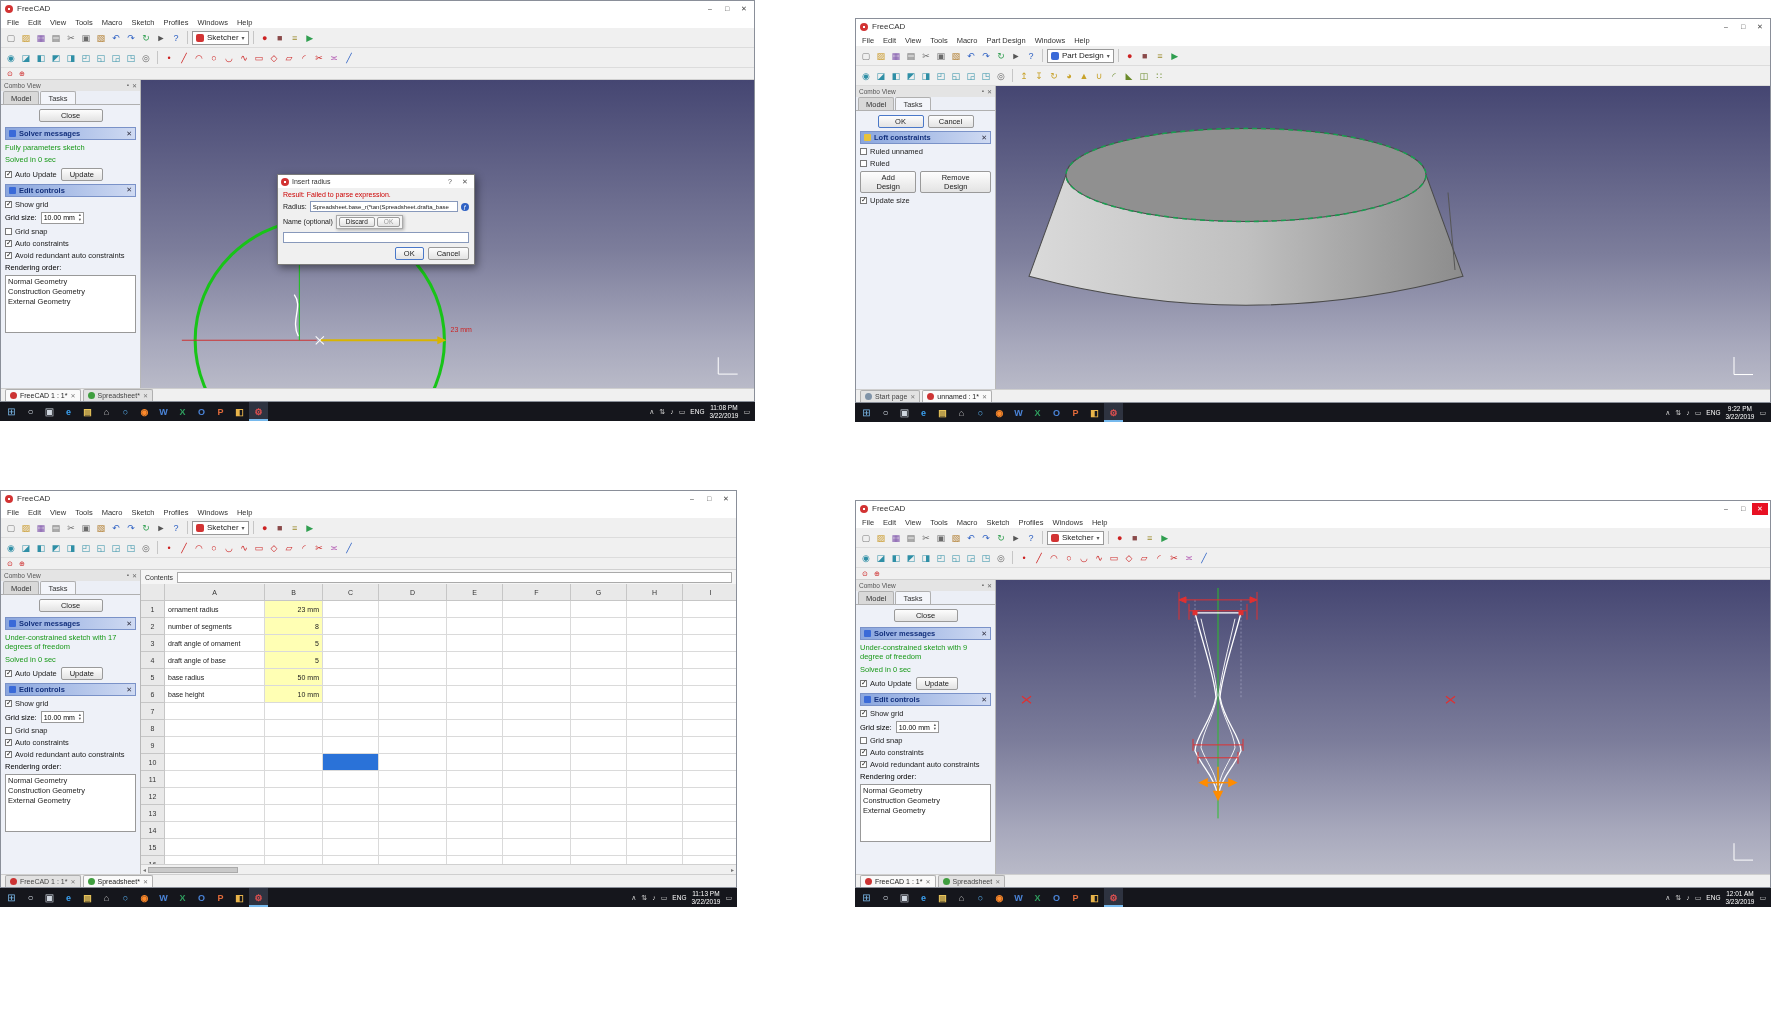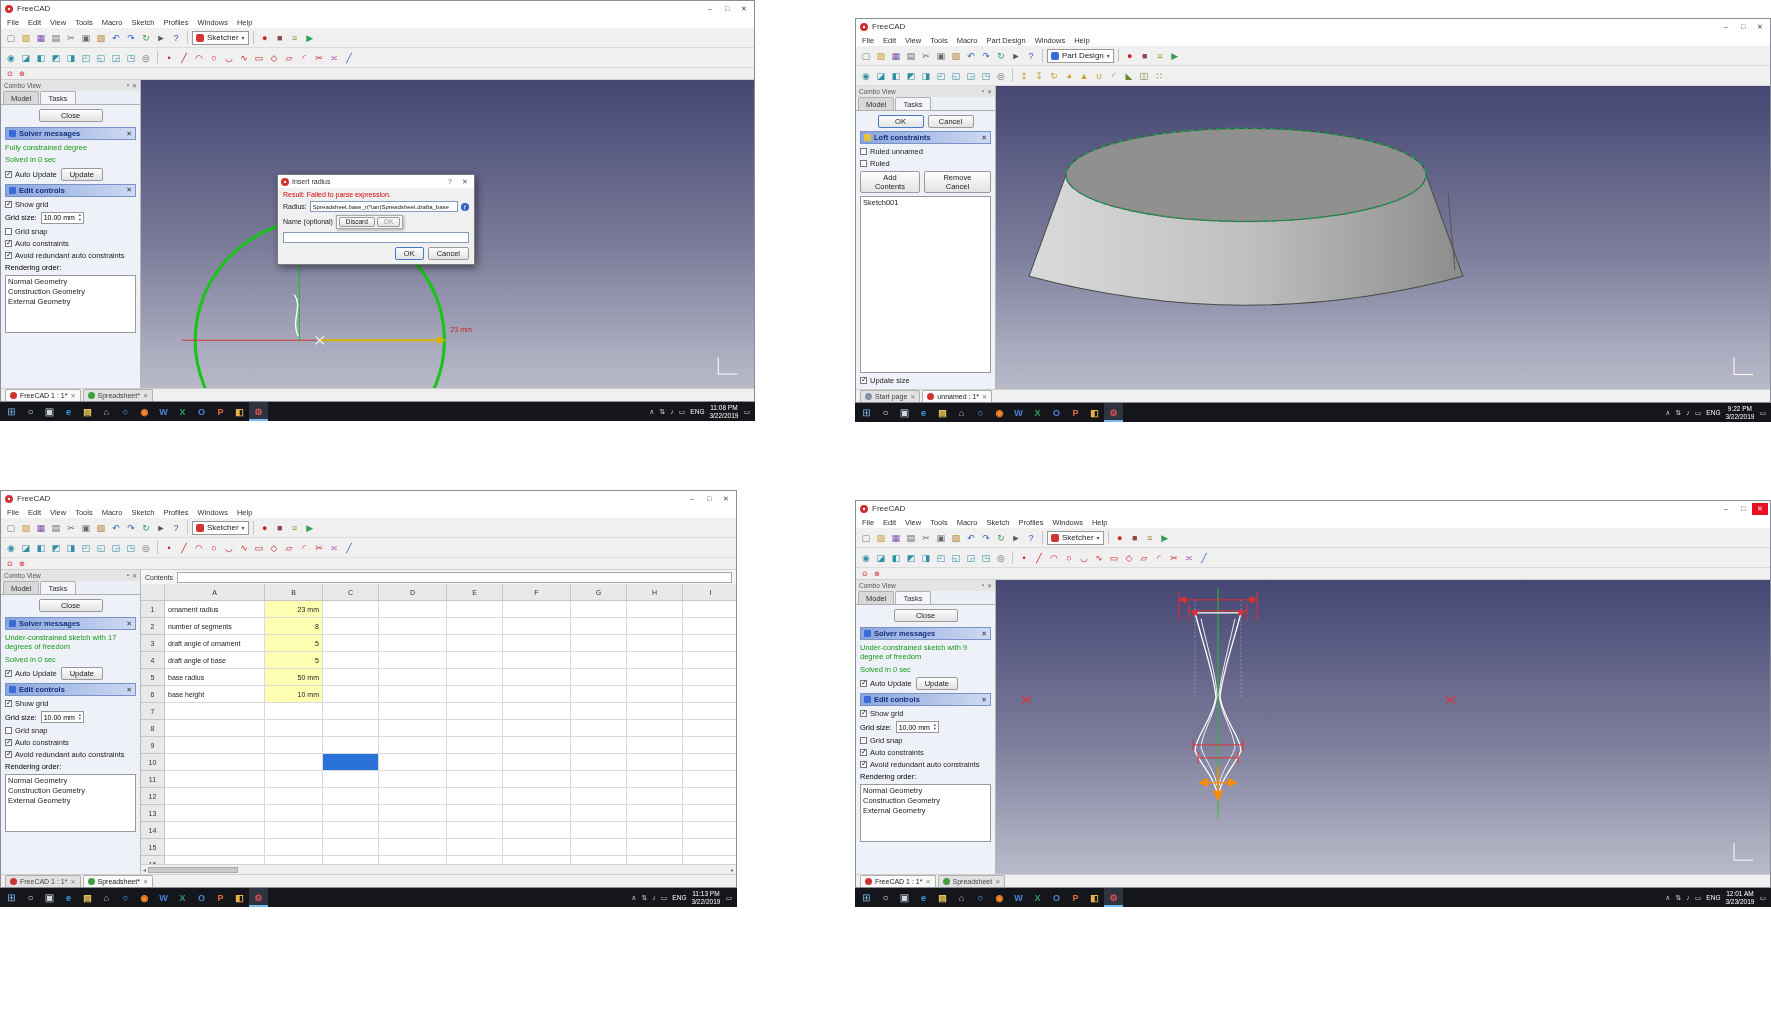--- a/index.html
+++ b/index.html
@@ -152,21 +152,21 @@
         </div>
         <div class="task-area">
           <span class="btn close-btn">Close</span>
           <div class="section-hd">
             <span class="hd-left">
                 <span class="hd-ic blue"></span>
                 <span>Solver messages</span>
               </span>
             <span class="x">✕</span>
           </div>
-          <div class="msg-green">Fully constrained degree</div>
+          <div class="msg-green">Fully parameters sketch</div>
           <div class="msg-green">Solved in 0 sec</div>
           <div class="row">
             <span class="chk-row">
                 <span class="chk checked"></span>
                 <span>Auto Update</span>
               </span>
             <span class="btn">Update</span>
           </div>
           <div class="section-hd">
             <span class="hd-left">
@@ -344,25 +344,22 @@
           </div>
           <div class="chk-row">
               <span class="chk"></span>
               <span>Ruled unnamed</span>
             </div>
           <div class="chk-row">
               <span class="chk"></span>
               <span>Ruled</span>
             </div>
           <div class="btn-row">
-            <span class="btn">Add Contents</span>
-            <span class="btn">Remove Cancel</span>
-          </div>
-          <div class="listbox sections-list">
-            <span class="each"><div>Sketch001</div></span>
+            <span class="btn">Add Design</span>
+            <span class="btn">Remove Design</span>
           </div>
           <div class="chk-row">
               <span class="chk checked"></span>
               <span>Update size</span>
             </div>
         </div>
       </div>
       <div class="viewport">
         <svg class="vp-svg" viewBox="0 0 774 293" preserveAspectRatio="none">
           <defs>

